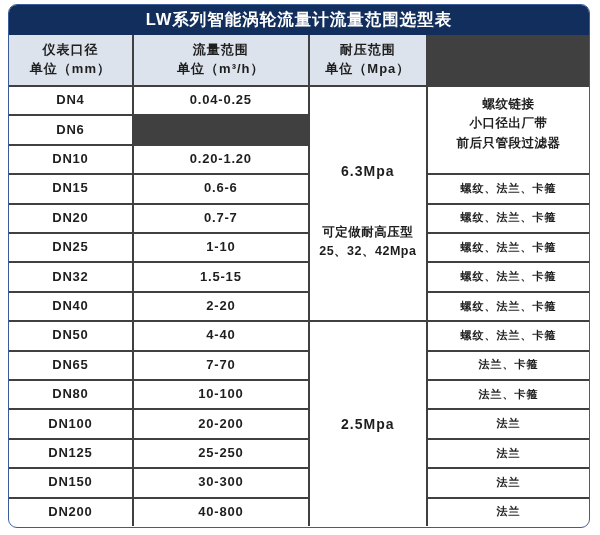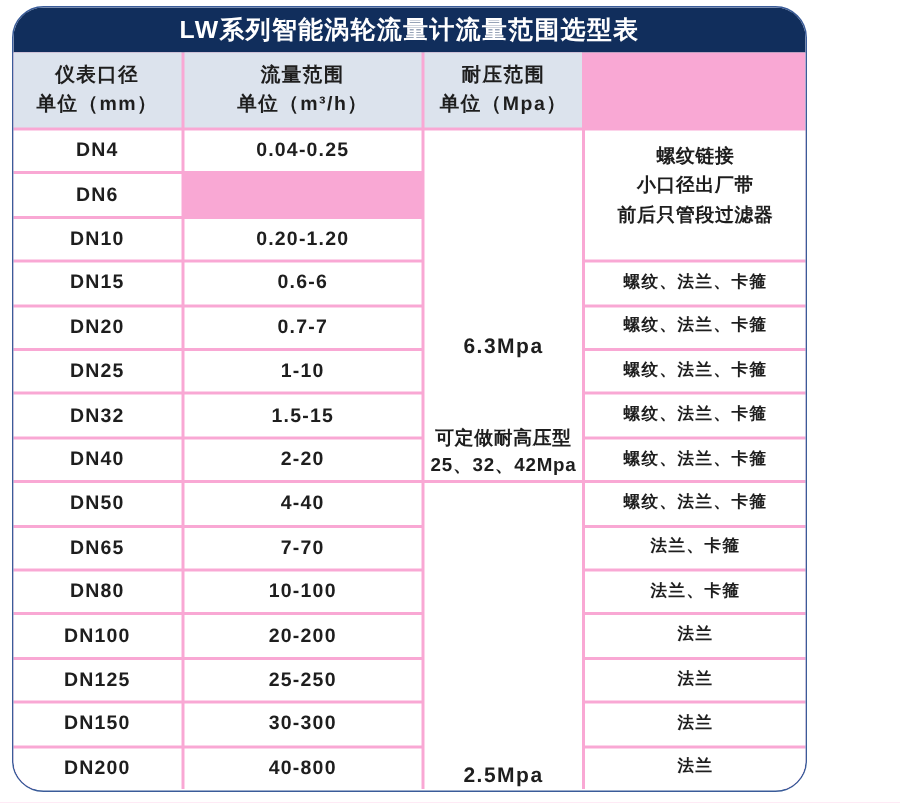--- a/index.html
+++ b/index.html
@@ -3,42 +3,42 @@
 <meta charset="utf-8">
 <style>
   html,body{margin:0;padding:0;background:#ffffff;}
   body{
     width:600px;height:535px;
     font-family:"Liberation Sans","DejaVu Sans",sans-serif;
     -webkit-font-smoothing:antialiased;
   }
   .card{
     margin:4px 8px;
-    width:530px;
+    width:582px;
     height:524px;
     border:1.5px solid #3a5c99;
-    border-radius:21px;
+    border-radius:9px;
     overflow:hidden;
     background:#ffffff;
     box-sizing:border-box;
   }
   .title-bar{
     height:30px;
     background:#112e5c;
     color:#ffffff;
     display:flex;align-items:center;justify-content:center;
     font-size:16.5px;font-weight:bold;letter-spacing:1px;
   }
   .grid{
     height:491px;
     display:grid;
     grid-template-columns:125fr 177fr 118fr 164fr;
     grid-template-rows:50px repeat(15,1fr);
     gap:2px;
-    background:#f9a8d4; 
+    background:#404040; 
   }
   .cell{
     background:#ffffff;
     display:flex;flex-direction:column;
     align-items:center;justify-content:center;
     color:#1e1e1e;
     font-weight:bold;
     font-size:13px;
     letter-spacing:0.8px;
     text-align:center;
@@ -47,21 +47,21 @@
   .hcell{
     background:#dce3ed;
     font-size:13px;
     letter-spacing:1px;
   }
   .col1{grid-column:1;}
   .col2{grid-column:2;}
   .col3{grid-column:3;}
   .col4{grid-column:4;}
   .conn{font-size:11px;letter-spacing:1px;}
-  .pcell{justify-content:flex-end;}
+  .pcell{justify-content:center;}
   .pmain{font-size:14px;letter-spacing:1px;}
   .pnote{margin-top:42px;font-size:12.5px;letter-spacing:0.5px;line-height:1.5;}
   .conn-multi{line-height:1.55;font-size:12.5px;letter-spacing:0.5px;}
 </style>
 </head>
 <body>
 
 <div class="card">
   <div class="title-bar">LW系列智能涡轮流量计流量范围选型表</div>
 

